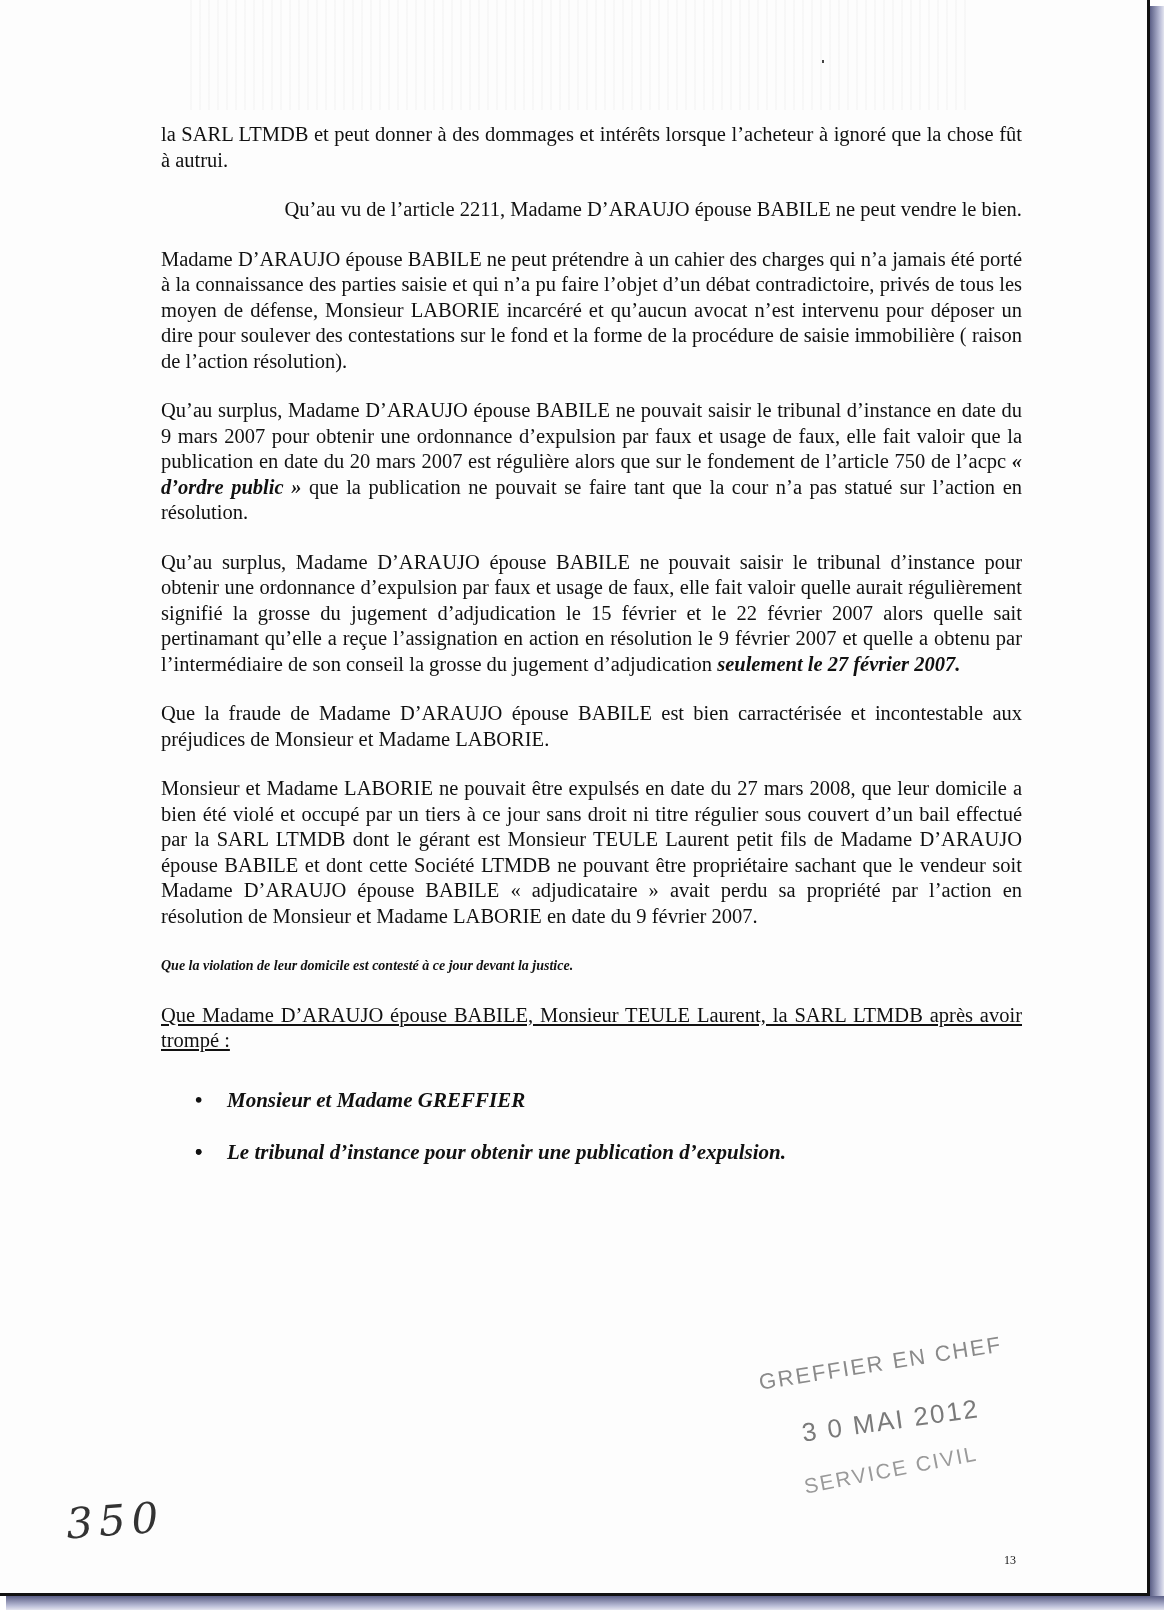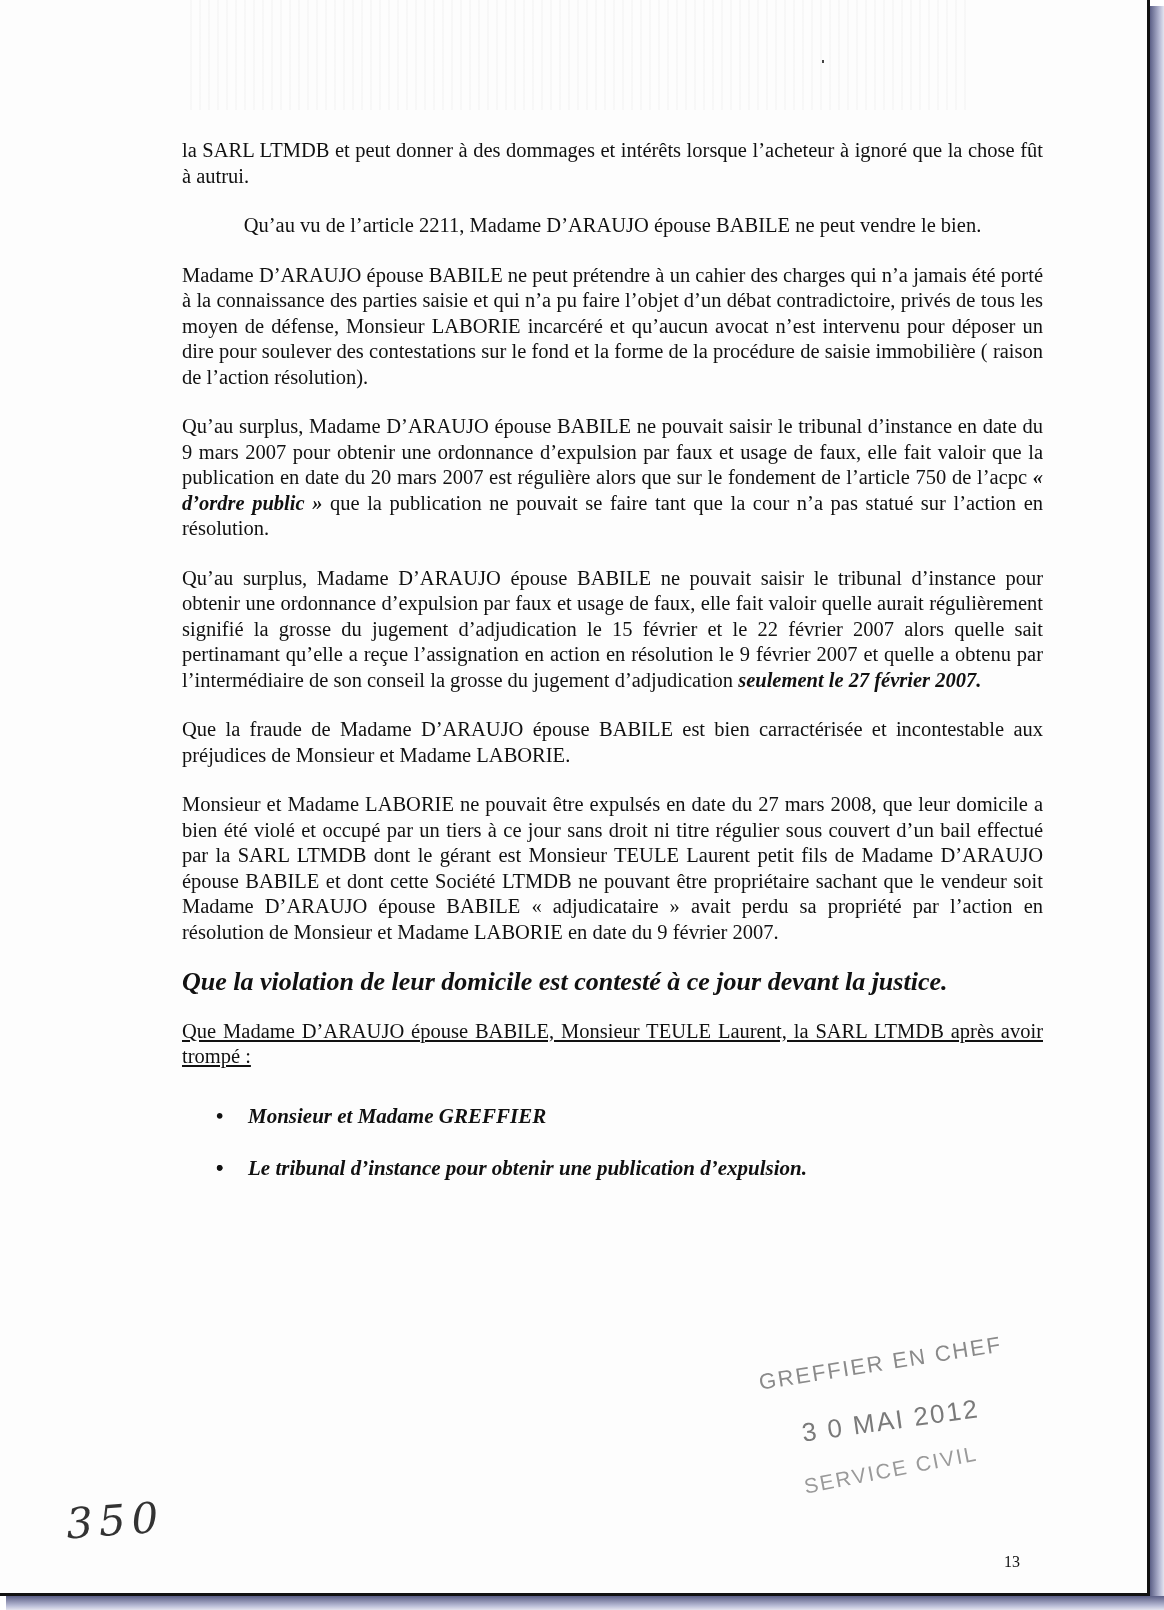--- a/index.html
+++ b/index.html
@@ -23,60 +23,60 @@
   .shadow-b {
     position: absolute; left: 6px; top: 1596px; width: 1158px; height: 14px;
     background: linear-gradient(to bottom, #5b5f86, #b9bcd6 70%, #e3e4ef);
   }
   .scan-noise {
     position: absolute; left: 190px; top: 0; width: 780px; height: 110px;
     background: repeating-linear-gradient(90deg, rgba(0,0,0,0.03) 0 2px, transparent 2px 9px);
     opacity: 0.7;
   }
   .body-text {
-    position: absolute; left: 161px; top: 138px; width: 861px;
-    font-size: 20.5px; line-height: 25.5px; margin-left: 21px;
+    position: absolute; left: 161px; top: 122px; width: 861px;
+    font-size: 20.5px; line-height: 25.5px;
   }
   .para { margin: 0 0 24px 0; text-align: justify; }
-  .para.left { text-align: center; }
+  .para.left { text-align: right; }
   .bi { font-weight: bold; font-style: italic; }
   .ul { list-style: none; margin: 0; padding: 0; }
   .ul li { position: relative; padding-left: 66px; margin-bottom: 27px;
            font-weight: bold; font-style: italic; font-size: 21px; line-height: 25px; }
   .ul li .bullet { position: absolute; left: 34px; top: 0; font-style: normal; }
   .stamp {
     position: absolute; font-family: "Liberation Sans", sans-serif;
     color: #8a8a8a; letter-spacing: 2px;
   }
   .stamp-greffier { left: 757px; top: 1370px; font-size: 22px; transform: rotate(-9deg); transform-origin: left top; }
   .stamp-date { left: 800px; top: 1418px; font-size: 26px; color: #7a7a7a; transform: rotate(-8deg); transform-origin: left top; }
   .stamp-service { left: 802px; top: 1475px; font-size: 21px; color: #9a9a9a; transform: rotate(-11deg); transform-origin: left top; }
   .handwritten {
     position: absolute; left: 66px; top: 1496px; font-family: "DejaVu Serif", serif;
     font-size: 42px; color: #333; font-style: italic; letter-spacing: 6px; transform: rotate(-4deg);
   }
-  .page-number { position: absolute; left: 1004px; top: 1553px; font-size: 16px; }
+  .page-number { position: absolute; left: 1004px; top: 1553px; font-size: 12px; }
   .speck { position: absolute; left: 822px; top: 60px; width: 2px; height: 3px; background: #444; }
 </style>
 </head>
 <body>
 
 <div class="page">
   <div class="scan-noise"></div>
   <div class="speck"></div>
 
   <div class="body-text">
     <p class="para">la SARL LTMDB et peut donner à des dommages et intérêts lorsque l’acheteur à ignoré que la chose fût à autrui.</p>
     <p class="para left">Qu’au vu de l’article 2211, Madame D’ARAUJO épouse BABILE ne peut vendre le bien.</p>
     <p class="para">Madame D’ARAUJO épouse BABILE ne peut prétendre à un cahier des charges qui n’a jamais été porté à la connaissance des parties saisie et qui n’a pu faire l’objet d’un débat contradictoire, privés de tous les moyen de défense, Monsieur LABORIE incarcéré et qu’aucun avocat n’est intervenu pour déposer un dire pour soulever des contestations sur le fond et la forme de la procédure de saisie immobilière ( raison de l’action résolution).</p>
     <p class="para"><span>Qu’au surplus, Madame D’ARAUJO épouse BABILE ne pouvait saisir le tribunal d’instance en date du 9 mars 2007 pour obtenir une ordonnance d’expulsion par faux et usage de faux, elle fait valoir que la publication en date du 20 mars 2007 est régulière alors que sur le fondement de l’article 750 de l’acpc </span><span class="bi">«  d’ordre public »</span><span> que la publication ne pouvait se faire tant que la cour n’a pas statué sur l’action en résolution.</span></p>
     <p class="para"><span>Qu’au surplus, Madame D’ARAUJO épouse BABILE ne pouvait saisir le tribunal d’instance pour obtenir une ordonnance d’expulsion par faux et usage de faux, elle fait valoir quelle aurait régulièrement signifié la grosse du jugement d’adjudication le 15 février et le 22 février 2007 alors quelle sait pertinamant qu’elle a reçue l’assignation en action en résolution le 9 février 2007 et quelle a obtenu par l’intermédiaire de son conseil la grosse du jugement d’adjudication </span><span class="bi">seulement le 27 février 2007.</span></p>
     <p class="para">Que la fraude de Madame D’ARAUJO épouse BABILE est bien carractérisée et incontestable aux préjudices de Monsieur et Madame LABORIE.</p>
     <p class="para">Monsieur et Madame LABORIE ne pouvait être expulsés en date du 27 mars 2008, que leur domicile a bien été violé et occupé par un tiers à ce jour sans droit ni titre régulier sous couvert d’un bail effectué par la SARL LTMDB dont le gérant est Monsieur TEULE Laurent petit fils de Madame D’ARAUJO épouse BABILE et dont cette Société LTMDB ne pouvant être propriétaire sachant que le vendeur soit Madame D’ARAUJO épouse BABILE « adjudicataire » avait perdu sa propriété par l’action en résolution de Monsieur et Madame LABORIE en date du 9 février 2007.</p>
-    <p class="para bi" style="font-size:26px;">Que la violation de leur domicile est contesté à ce jour devant la justice.</p>
+    <p class="para bi" style="font-size:14px;">Que la violation de leur domicile est contesté à ce jour devant la justice.</p>
     <p class="para" style="margin-bottom:34px;text-decoration:underline;">Que Madame D’ARAUJO épouse BABILE, Monsieur TEULE Laurent, la SARL LTMDB après avoir trompé :</p>
     <ul class="ul">
       <li><span class="bullet">•</span><span>Monsieur et Madame GREFFIER</span></li>
       <li><span class="bullet">•</span></li>
       <li><span class="bullet">•</span><span>Le tribunal d’instance pour obtenir une publication d’expulsion.</span></li>
     </ul>
   </div>
 
   <div class="stamp stamp-greffier">GREFFIER EN CHEF</div>
   <div class="stamp stamp-date">3 0 MAI 2012</div>

